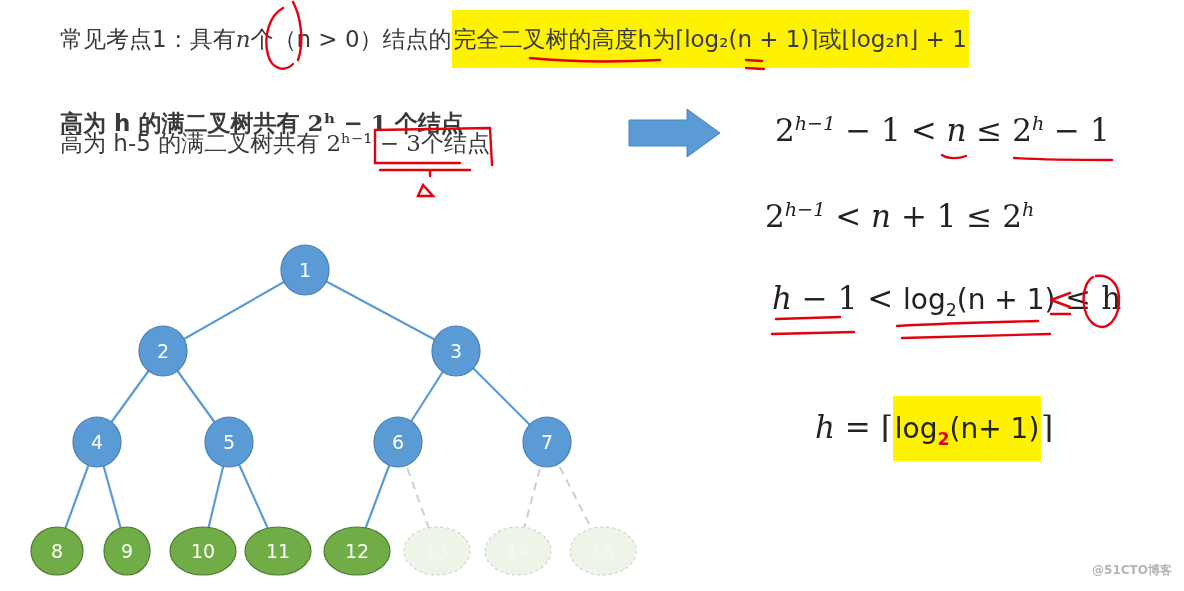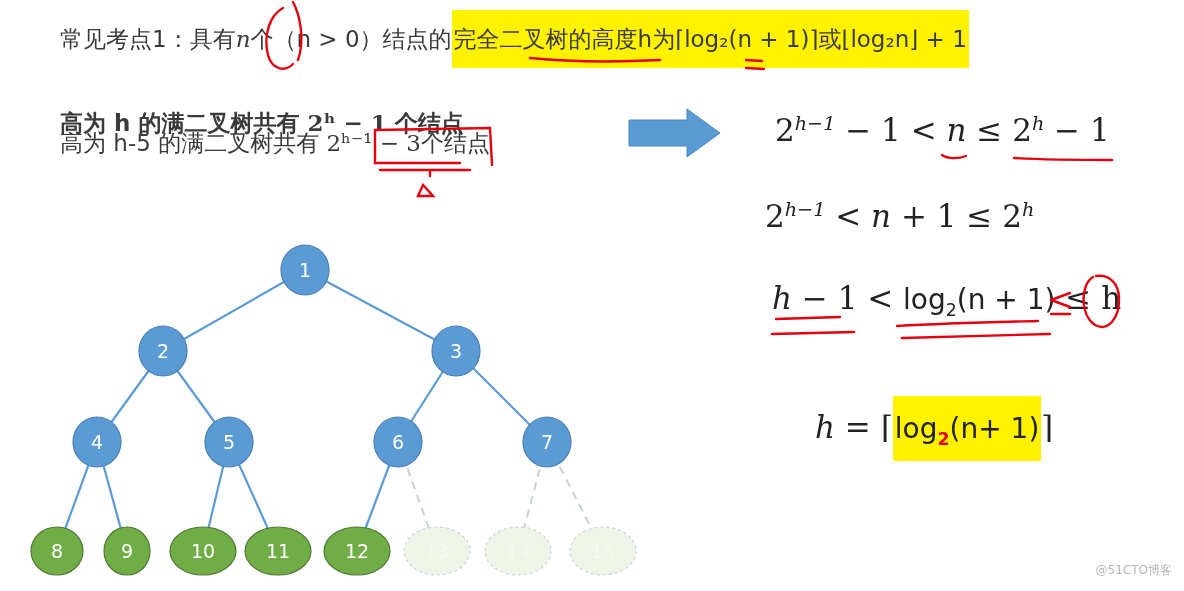--- a/index.html
+++ b/index.html
@@ -12,21 +12,21 @@
   .it { font-style: italic; }
   sub, sup { font-size: 0.62em; }
   .line2 { left: 60px; top: 108px; font-size: 23px; color: #3a3a3a; font-weight: bold; }
   .line3 { left: 60px; top: 128px; font-size: 23px; color: #3a3a3a; }
   .eq { font-family: "DejaVu Serif", "Liberation Serif", serif; font-size: 31px; color: #222; }
   .eq1 { left: 775px; top: 112px; text-align: right; }
   .eq2 { left: 765px; top: 198px; }
   .eq3 { left: 772px; top: 280px; }
   .eq4 { left: 815px; top: 373px; margin-top: 36px; }
   .eq .sans { font-family: "DejaVu Sans", "Liberation Sans", sans-serif; font-size: 28px; }
-  .watermark { right: 12px; bottom: 12px; font-size: 12px; color: #b5b5b5; }
+  .watermark { right: 12px; bottom: 12px; font-size: 12px; color: #b5b5b5; font-weight: bold; }
   svg.overlay { position: absolute; left: 0; top: 0; }
   .node-label { font-family: "DejaVu Sans", "Liberation Sans", sans-serif; font-size: 19px; fill: #ffffff; }
   .ghost-label { fill: #f4f9ef; }
 </style>
 </head>
 <body>
 
 <div class="abs line1">
   <span>常见考点1：具有</span><span class="math it">n</span><span>个</span><span>（n &gt; 0）</span><span>结点的</span><span class="hl"><span>完全二叉树的高度h为</span><span>⌈log₂(n + 1)⌉</span><span>或</span><span>⌊log₂n⌋ + 1</span></span>
 </div>

